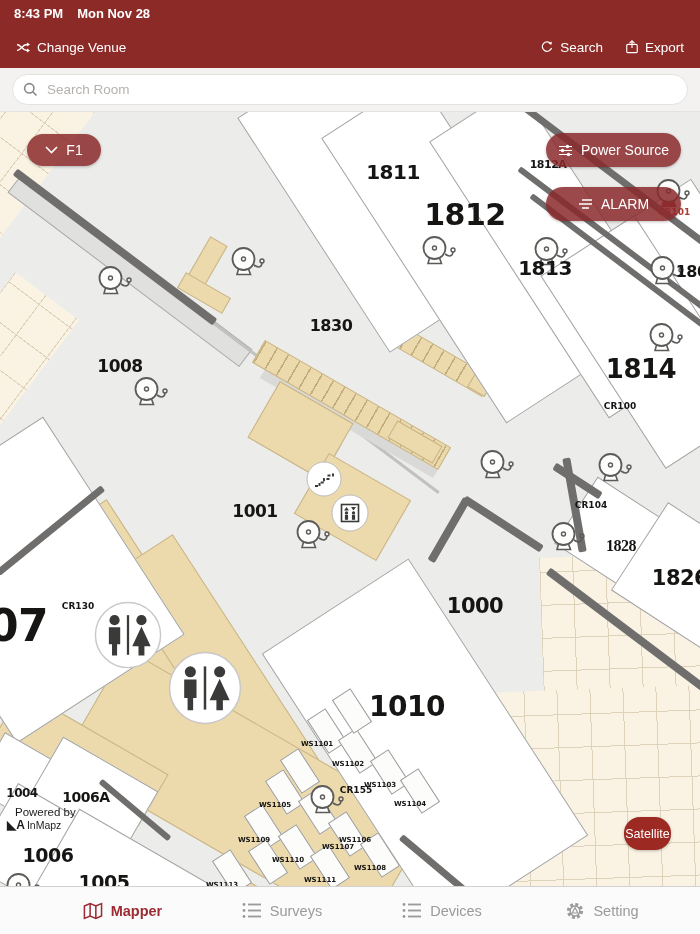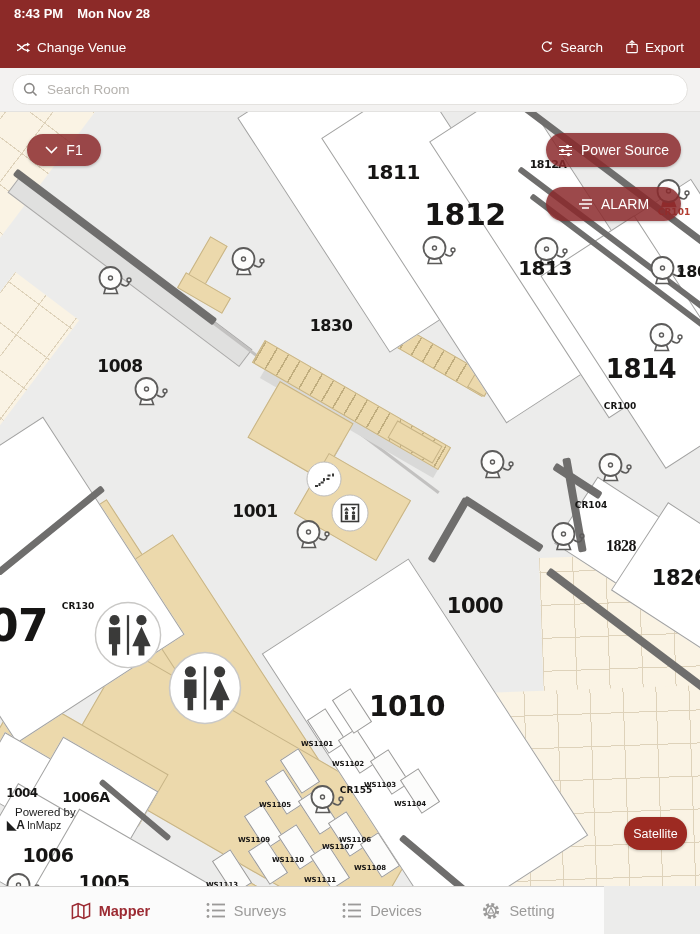--- a/index.html
+++ b/index.html
@@ -37,21 +37,21 @@
   
   .pill{position:absolute;display:flex;align-items:center;justify-content:center;gap:8px;background:rgba(139,41,43,0.85);
     color:#fff;border-radius:17px;font-size:14px;z-index:50;cursor:pointer;box-shadow:0 1px 3px rgba(0,0,0,.25);}
   .pill--solid{background:#9d2a22;border-radius:16px;}
   .legal{position:absolute;font-size:10px;color:#6b6b6b;text-decoration:underline;z-index:50;cursor:pointer;margin-left:44px;}
   .attribution{position:absolute;left:0;top:694px;z-index:40;color:#1d1d1d;}
   .attribution .l1{font-size:11.5px;margin-left:15px;}
   .attribution .l2{font-size:10.5px;margin-left:17px;display:flex;align-items:center;gap:2px;}
   .inmapz-logo{font-weight:900;font-size:12px;margin-left:-10px;}
   
-  .tab-bar{position:absolute;left:0;top:886px;width:604px;height:48px;background:#fbfbfb;border-top:1px solid #d2d1d0;
+  .tab-bar{position:absolute;left:0;top:886px;width:700px;height:48px;background:#fbfbfb;border-top:1px solid #d2d1d0;
     display:flex;align-items:center;box-sizing:border-box;padding-left:42px;padding-right:18px;z-index:60;}
   .tab{flex:1;display:flex;align-items:center;justify-content:center;gap:8px;font-size:14.5px;color:#9b9a99;cursor:pointer;}
   .tab.active{color:#9c2b33;font-weight:600;}
   svg{display:block;}
 </style>
 </head>
 <body>
 
 <div class="status-bar">
   <div class="status-left">
@@ -420,21 +420,21 @@
     <span>
         <svg width="15" height="13" viewBox="0 0 15 13">
           <path d="M1 2.5 H14 M1 6.5 H14 M1 10.5 H14" stroke="#fff" stroke-width="1.2"></path>
           <circle cx="9.5" cy="2.5" r="1.7" fill="#fff"></circle>
           <circle cx="4.5" cy="6.5" r="1.7" fill="#fff"></circle>
           <circle cx="10.5" cy="10.5" r="1.7" fill="#fff"></circle>
         </svg>
       </span>
     <span>Power Source</span>
   </div>
-  <div class="pill pill--solid" style="left:624px;top:705px;width:63px;height:33px;font-size:12.5px;">
+  <div class="pill pill--solid" style="left:624px;top:705px;width:47px;height:33px;font-size:12.5px;">
     <span>Satellite</span>
   </div>
 
   <div class="attribution">
     <div class="l1">Powered by</div>
     <div class="l2">
       <span class="inmapz-logo">◣A</span>
       <span>InMapz</span>
     </div>
   </div>

